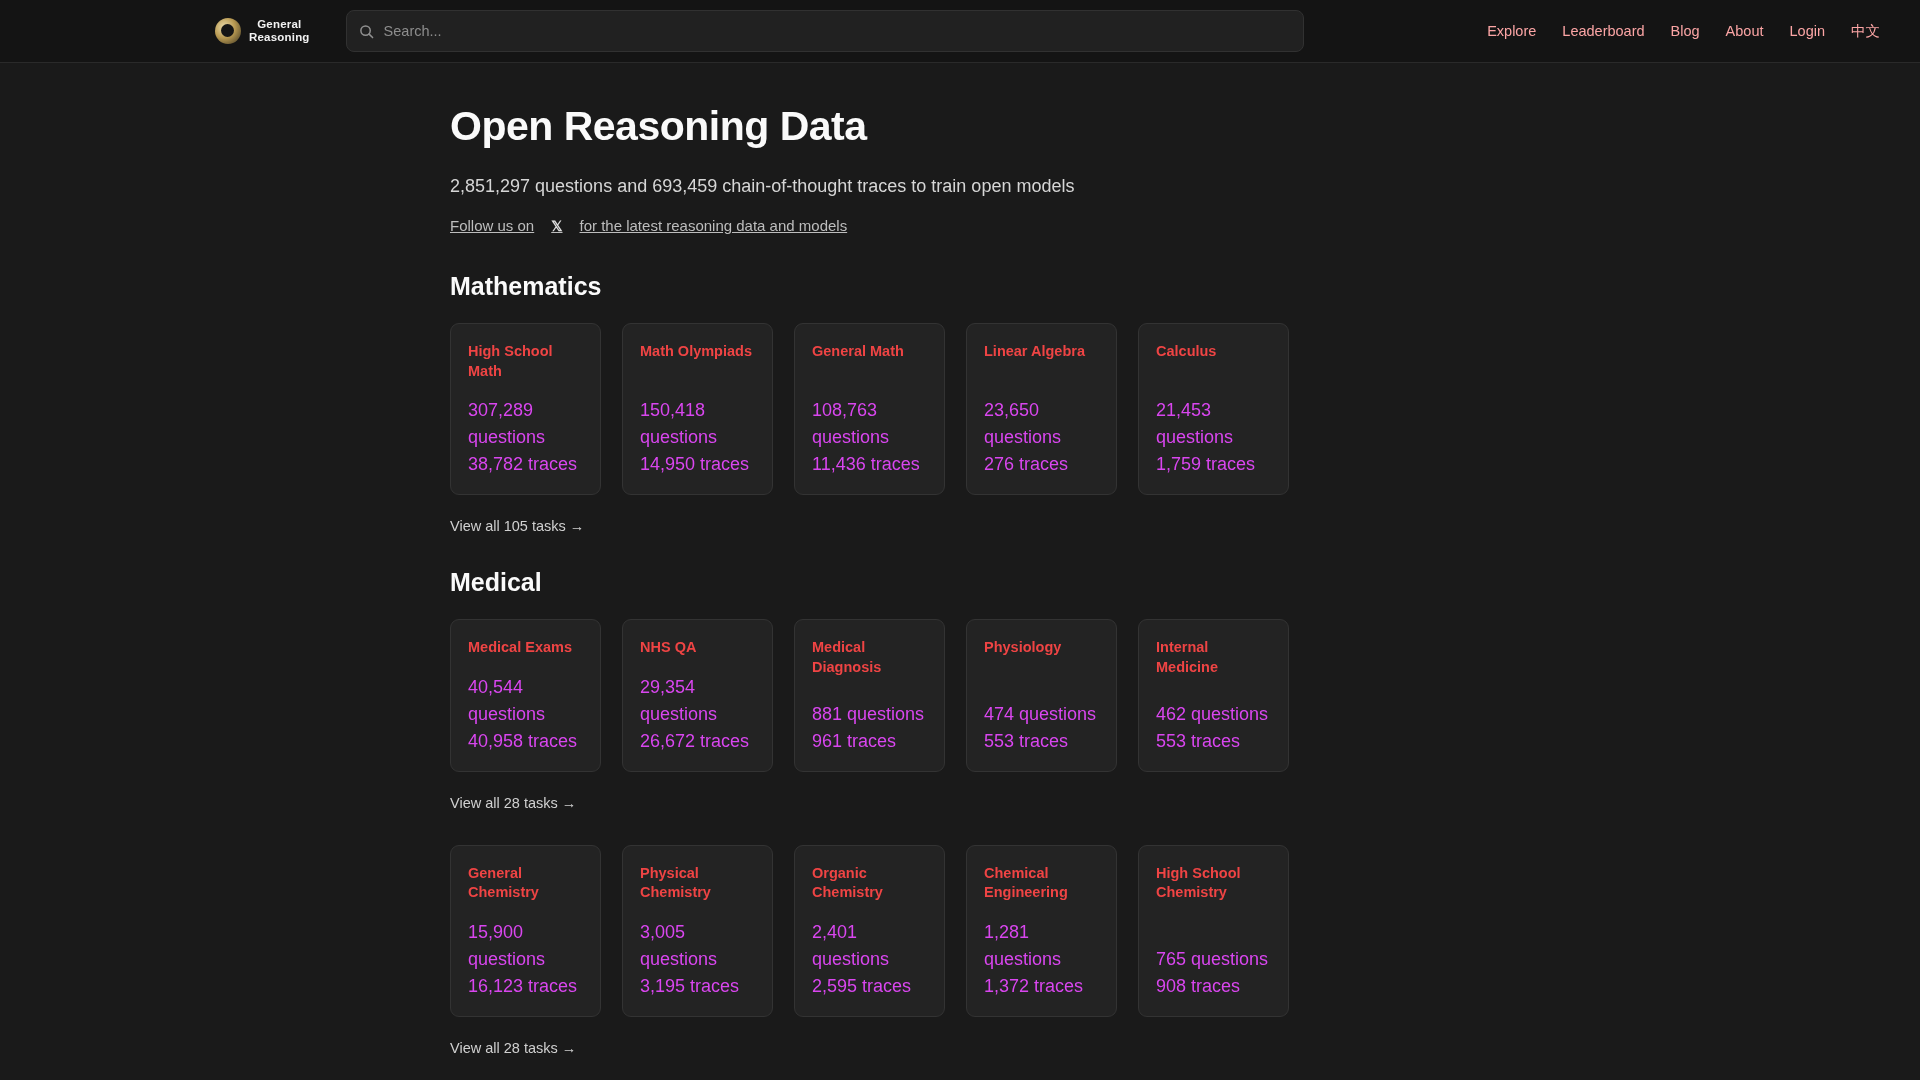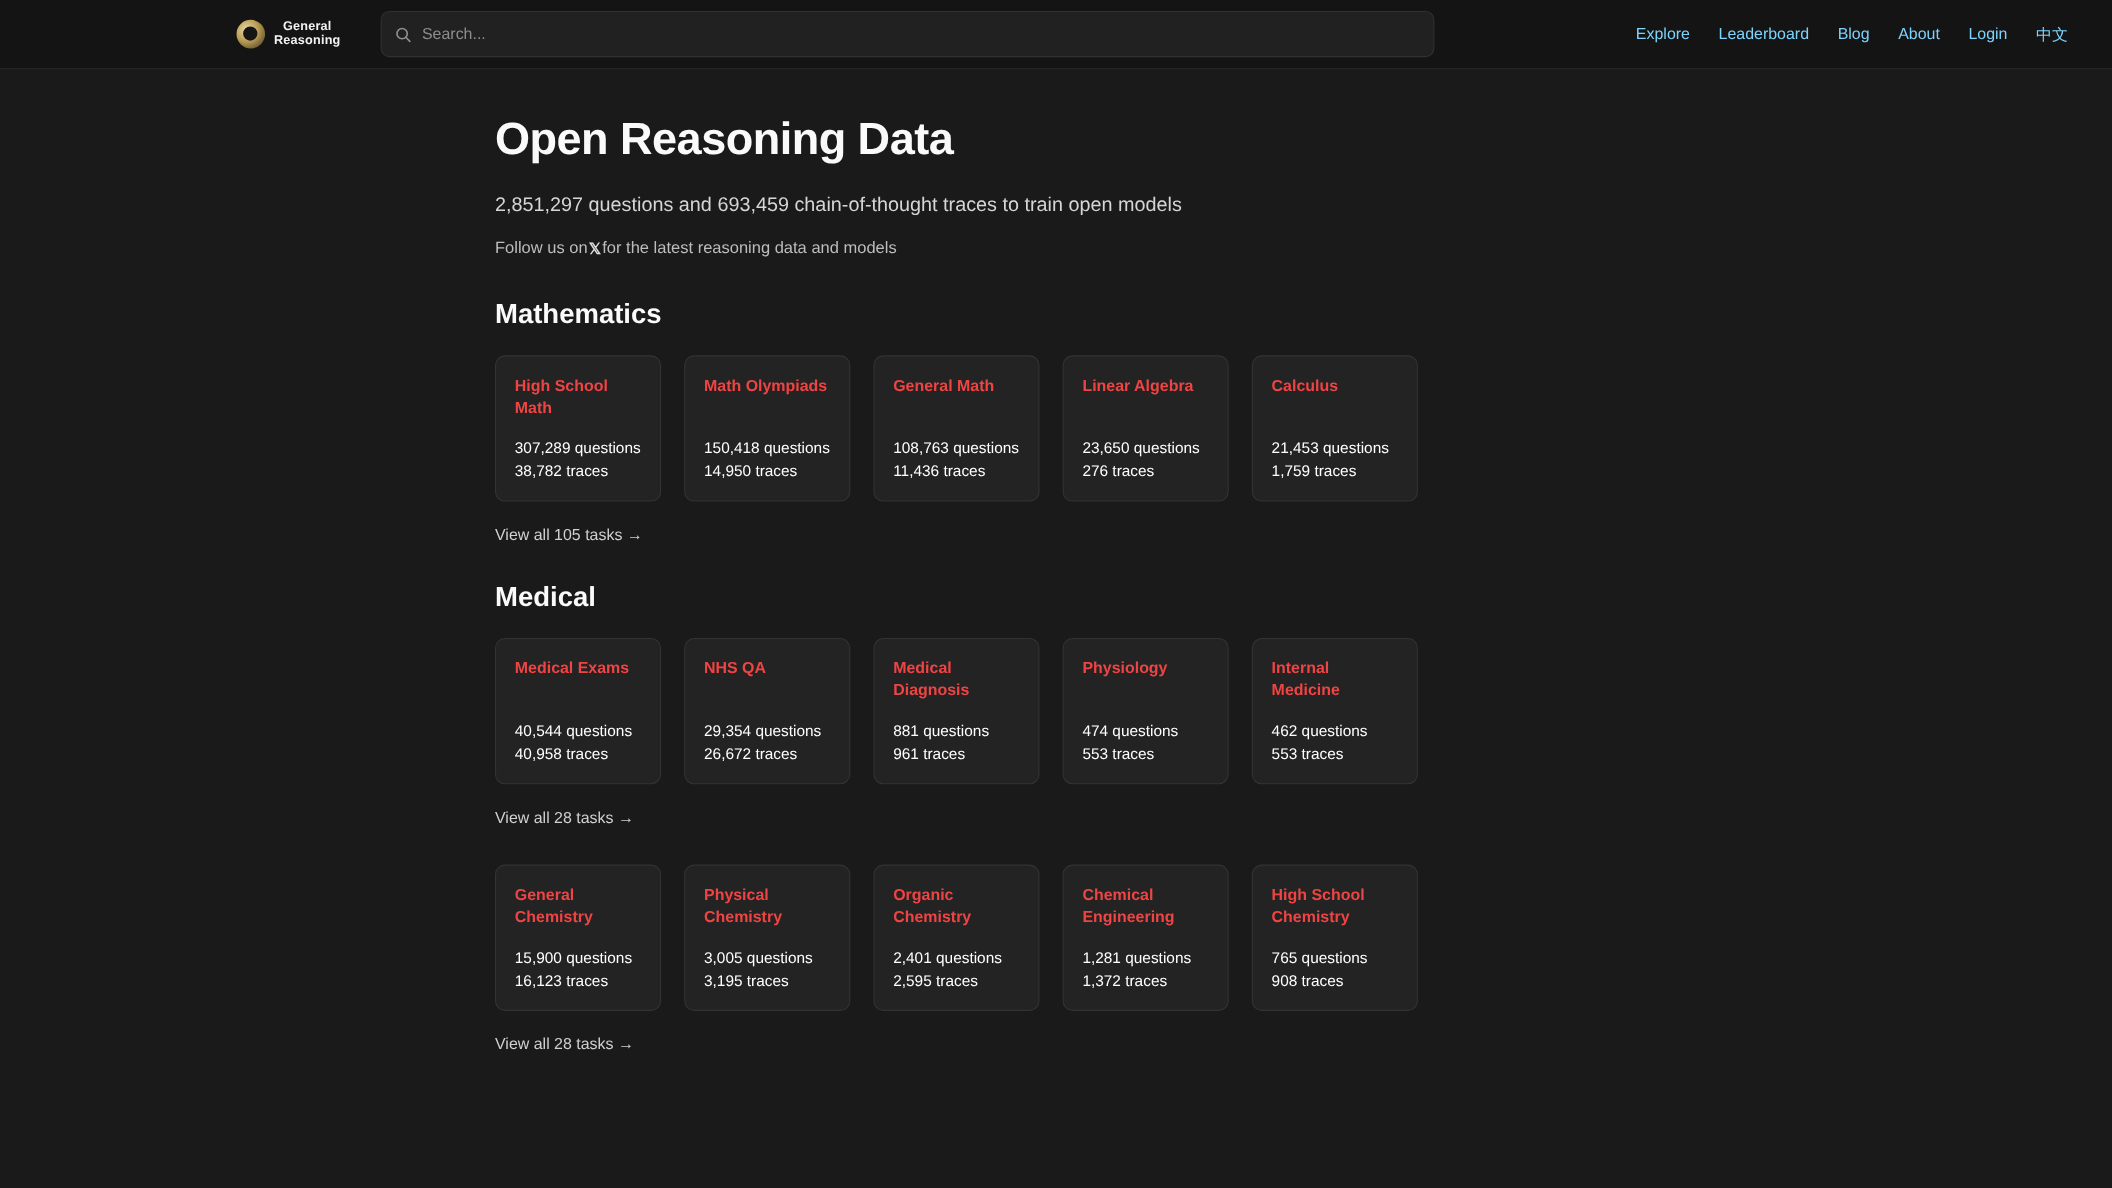--- a/index.html
+++ b/index.html
@@ -75,21 +75,21 @@
   }
   .search-input::placeholder { color: #8d8d8d; }
   .nav {
     display: flex;
     align-items: center;
     gap: 26px;
     margin-left: auto;
     padding-right: 10px;
   }
   .nav a {
-    color: #7dd3fc;
+    color: #fca5a5;
     font-size: 14.5px;
     text-decoration: none;
     white-space: nowrap;
   }
 
   
   .main {
     padding: 40px 0 0 450px;
   }
   h1.page-title {
@@ -103,21 +103,22 @@
     font-size: 18px;
     color: #d6d6d6;
     margin-bottom: 20px;
   }
   .follow {
     font-size: 15px;
     color: #bdbdbd;
     margin-bottom: 38px;
     display: flex;
     align-items: center;
-    gap: 1px;
+    gap: 17px;
+    text-decoration: underline;
   }
   .x-icon {
     display: inline-block;
     font-size: 14px;
     color: #e0e0e0;
     font-weight: bold;
   }
 
   h2.section-title {
     font-size: 25px;
@@ -141,22 +142,22 @@
     flex-direction: column;
   }
   .card-title {
     font-size: 14.5px;
     font-weight: bold;
     color: #ef4444;
     line-height: 1.35;
     margin-bottom: auto;
   }
   .card-stats {
-    font-size: 14px;
-    color: #ffffff;
+    font-size: 18px;
+    color: #d946ef;
     line-height: 1.5;
     margin-top: 16px;
   }
   .view-all {
     font-size: 14.5px;
     color: #d0d0d0;
     text-decoration: none;
     display: inline-block;
     margin-bottom: 34px;
   }

